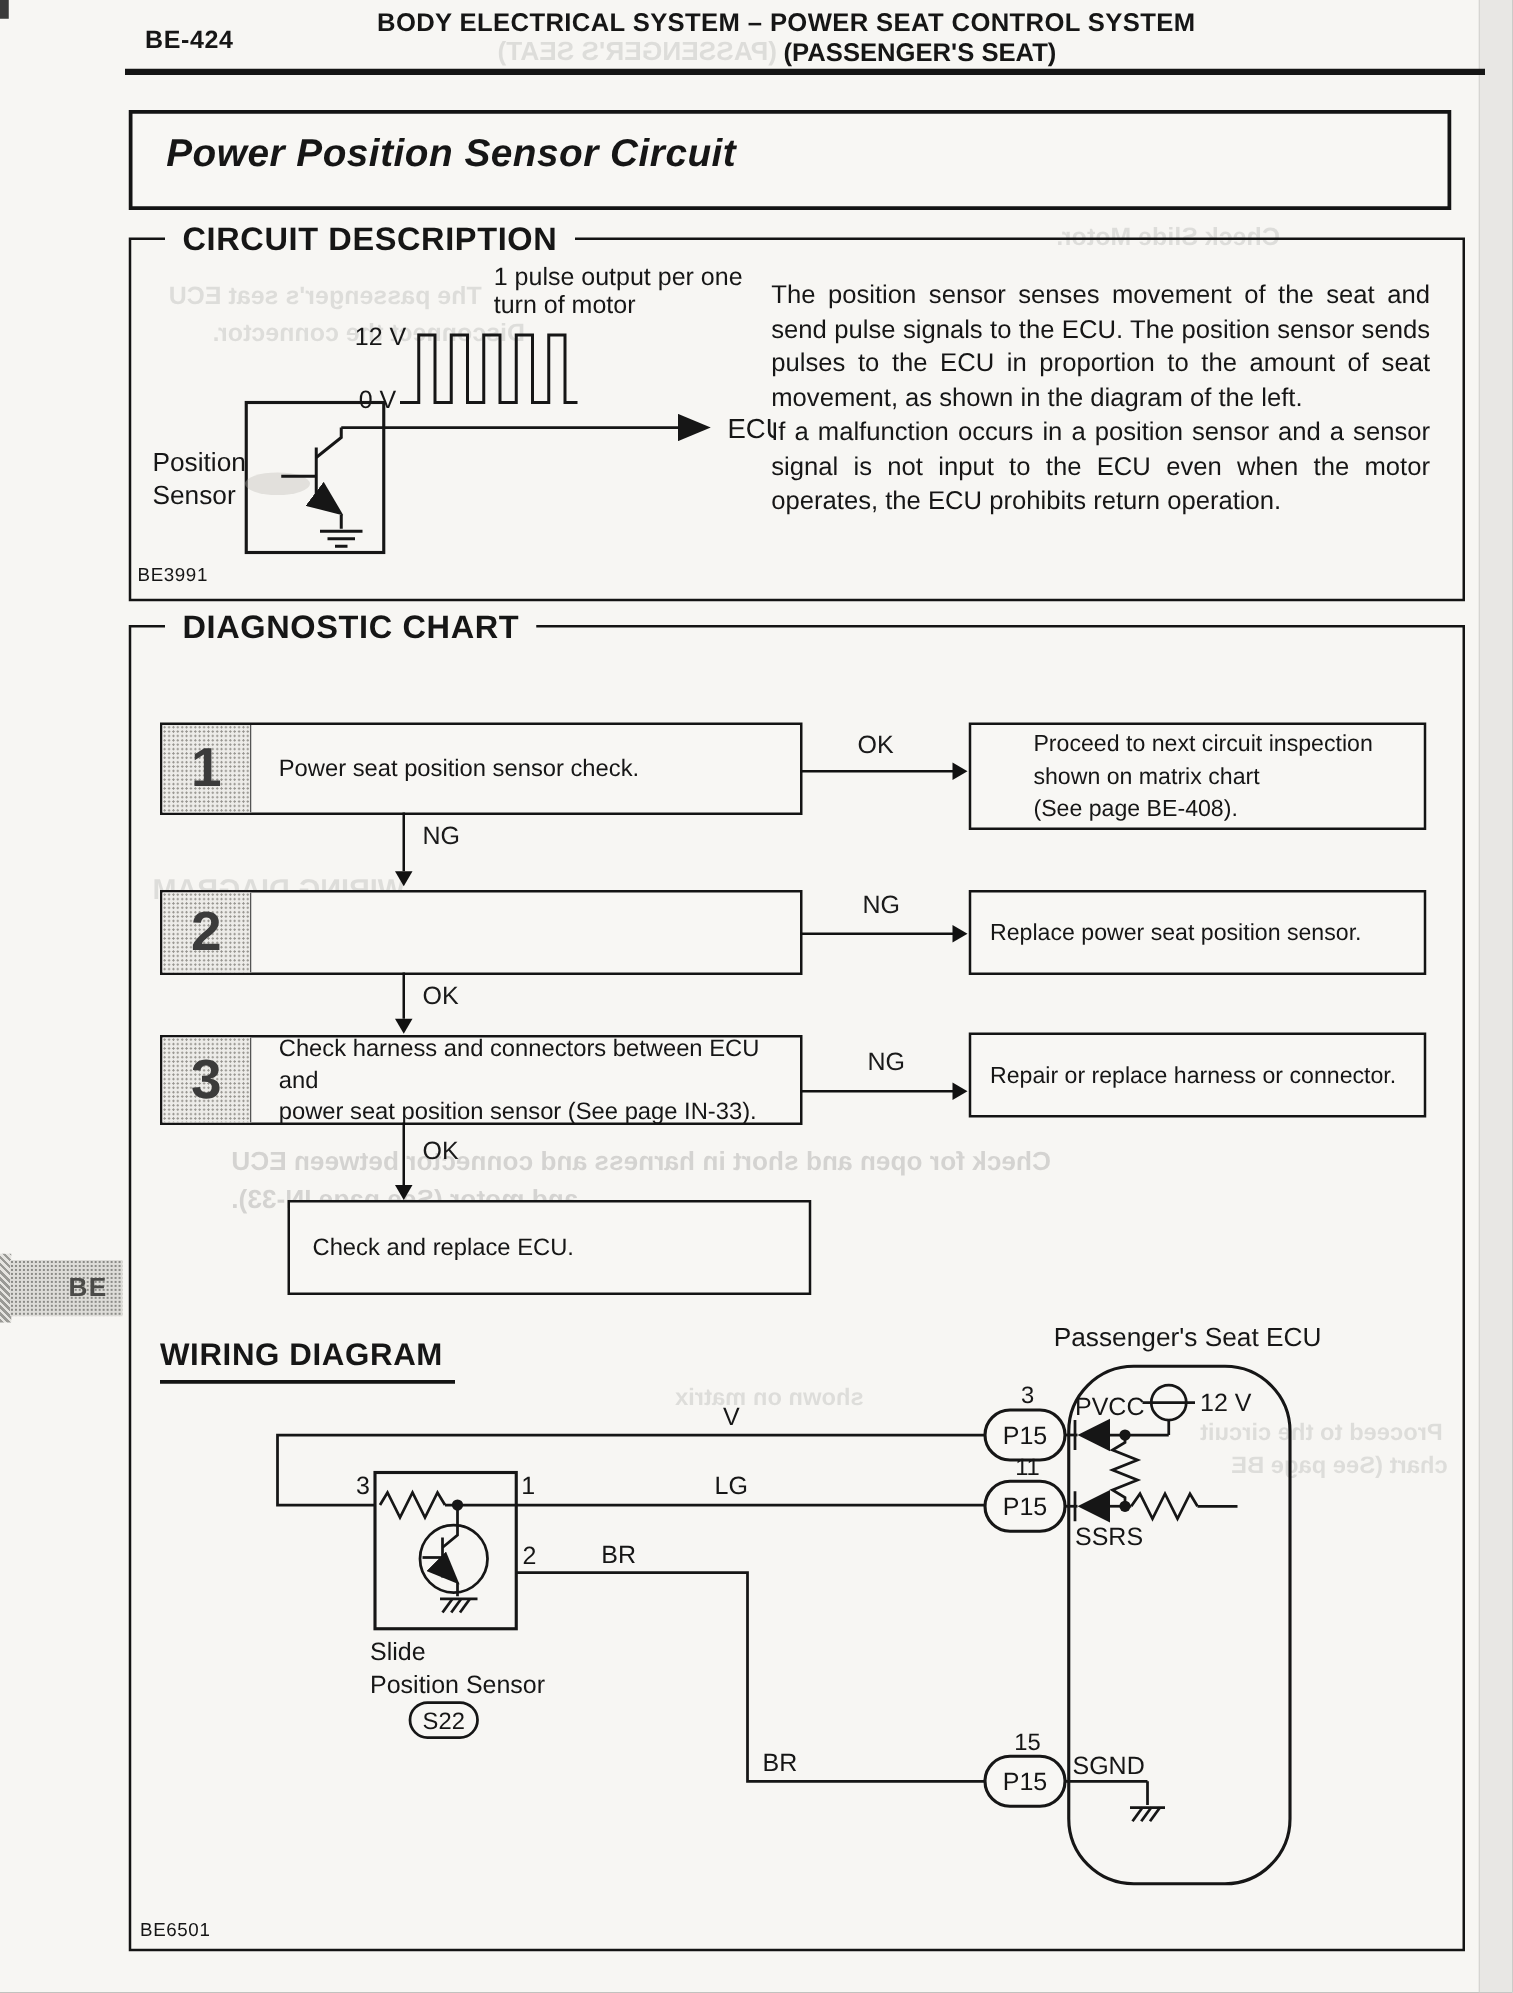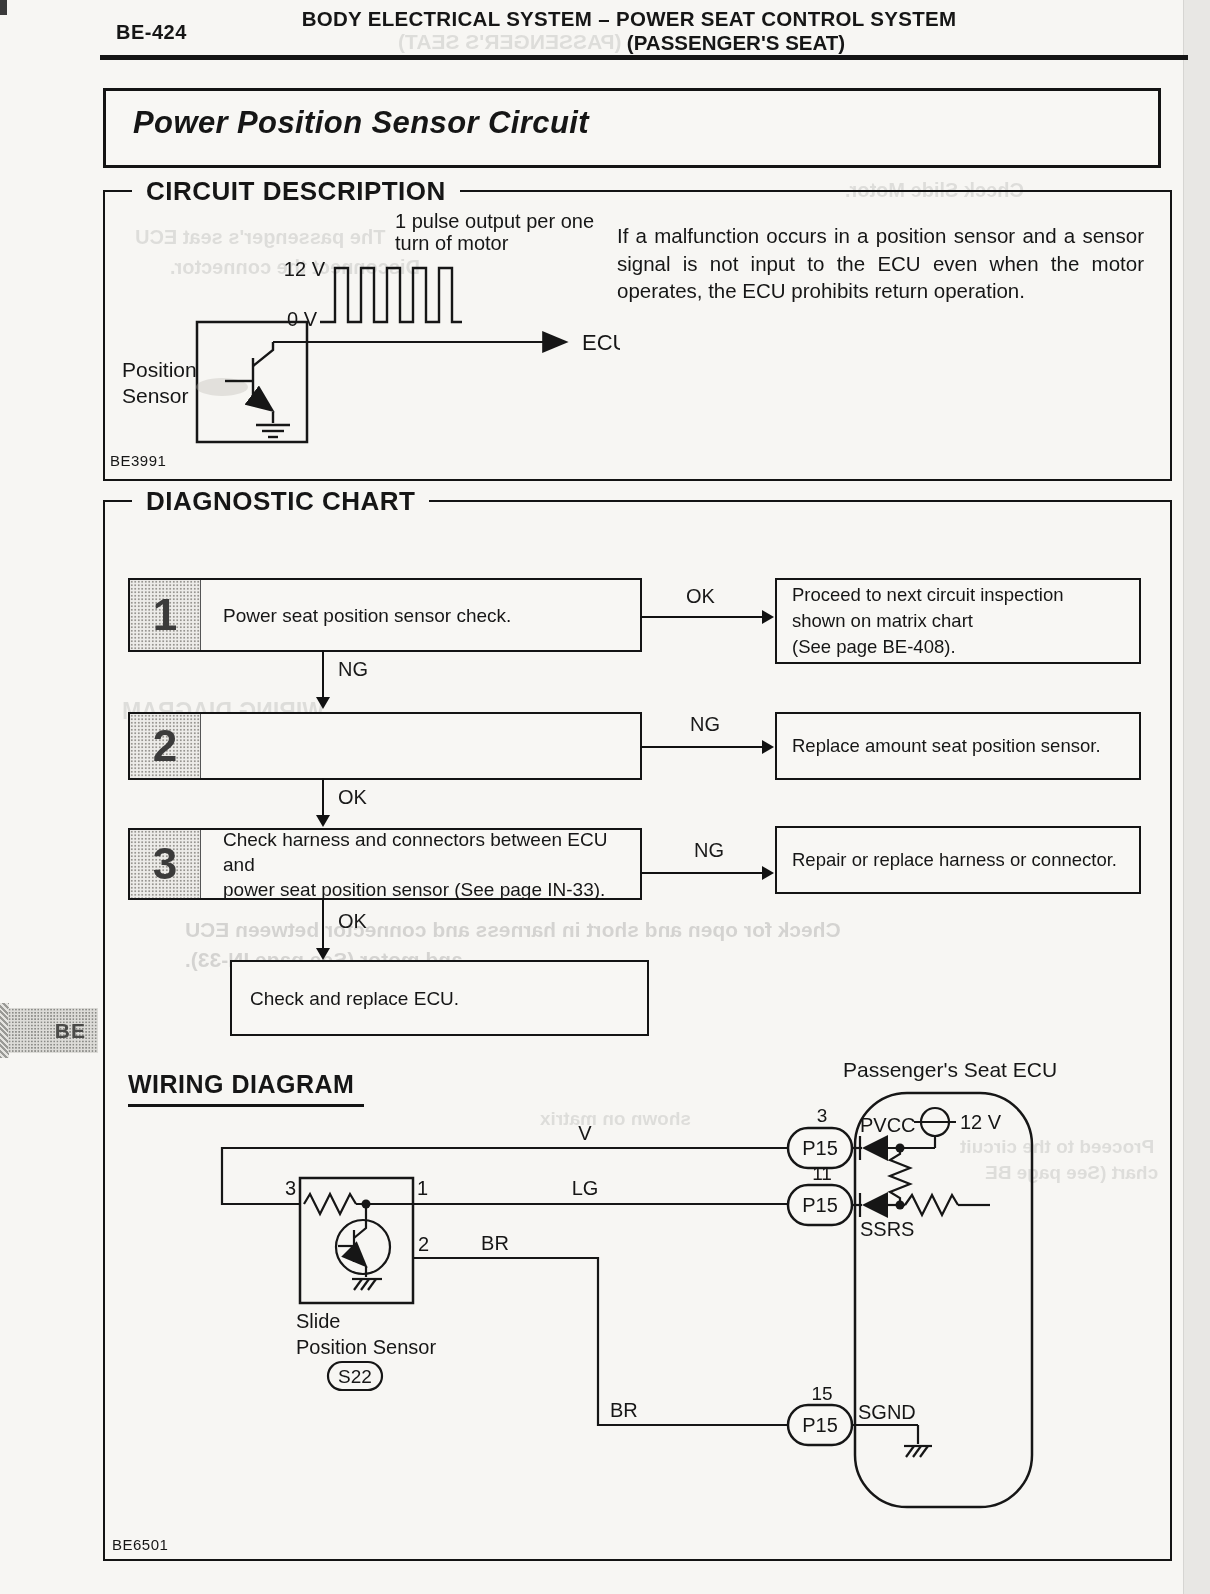--- a/index.html
+++ b/index.html
@@ -120,54 +120,55 @@
     </g>
     <line x1="173" y1="147" x2="462" y2="147" stroke="#161616" stroke-width="2.2" marker-end="url(#arr)"></line>
     <text x="482" y="155" font-size="22">ECU</text>
     <text x="22" y="182" font-size="21">Position</text>
     <text x="22" y="208" font-size="21">Sensor</text>
   </svg>
 
   <div class="abs fig-id" style="left:110px;top:452px;">BE3991</div>
 
   <div class="abs desc-text">
+    <p>The position sensor senses movement of the seat and send pulse signals to the ECU. The position sensor sends pulses to the ECU in proportion to the amount of seat movement, as shown in the diagram of the left.</p>
     <p>If a malfunction occurs in a position sensor and a sensor signal is not input to the ECU even when the motor operates, the ECU prohibits return operation.</p>
   </div>
 
   <div class="abs sect sect-dc"></div>
   <div class="abs sect-head head-dc">DIAGNOSTIC CHART</div>
 
   <div class="abs fbox" style="left:128px;top:578px;width:510px;height:70px;">
     <div class="tile">
         <span>1</span>
       </div>
     <div class="txt">Power seat position sensor check.</div>
   </div>
   <div class="abs fl-label" style="left:686px;top:585px;">OK</div>
   <div class="abs fl-h" style="left:640px;top:616px;width:123px;"></div>
   <div class="abs ah-right" style="left:762px;top:610px;"></div>
-  <div class="abs rbox" style="left:775px;top:578px;width:362px;height:82px;">
+  <div class="abs rbox" style="left:775px;top:578px;width:362px;height:82px;justify-content:center;">
     <div class="txt preline">Proceed to next circuit inspection
 shown on matrix chart
 (See page BE-408).</div>
   </div>
   <div class="abs fl-v" style="left:322px;top:650px;height:47px;"></div>
   <div class="abs ah-down" style="left:316px;top:697px;"></div>
   <div class="abs fl-label" style="left:338px;top:658px;">NG</div>
 
   <div class="abs fbox" style="left:128px;top:712px;width:510px;height:64px;">
     <div class="tile">
         <span>2</span>
       </div>
   </div>
   <div class="abs fl-label" style="left:690px;top:713px;">NG</div>
   <div class="abs fl-h" style="left:640px;top:746px;width:123px;"></div>
   <div class="abs ah-right" style="left:762px;top:740px;"></div>
   <div class="abs rbox" style="left:775px;top:712px;width:362px;height:64px;">
-    <div class="txt nowrap">Replace amount seat position sensor.</div>
+    <div class="txt nowrap">Replace power seat position sensor.</div>
   </div>
   <div class="abs fl-v" style="left:322px;top:778px;height:37px;"></div>
   <div class="abs ah-down" style="left:316px;top:815px;"></div>
   <div class="abs fl-label" style="left:338px;top:786px;">OK</div>
 
   <div class="abs fbox" style="left:128px;top:828px;width:510px;height:68px;">
     <div class="tile">
         <span>3</span>
       </div>
     <div class="txt preline">Check harness and connectors between ECU and

